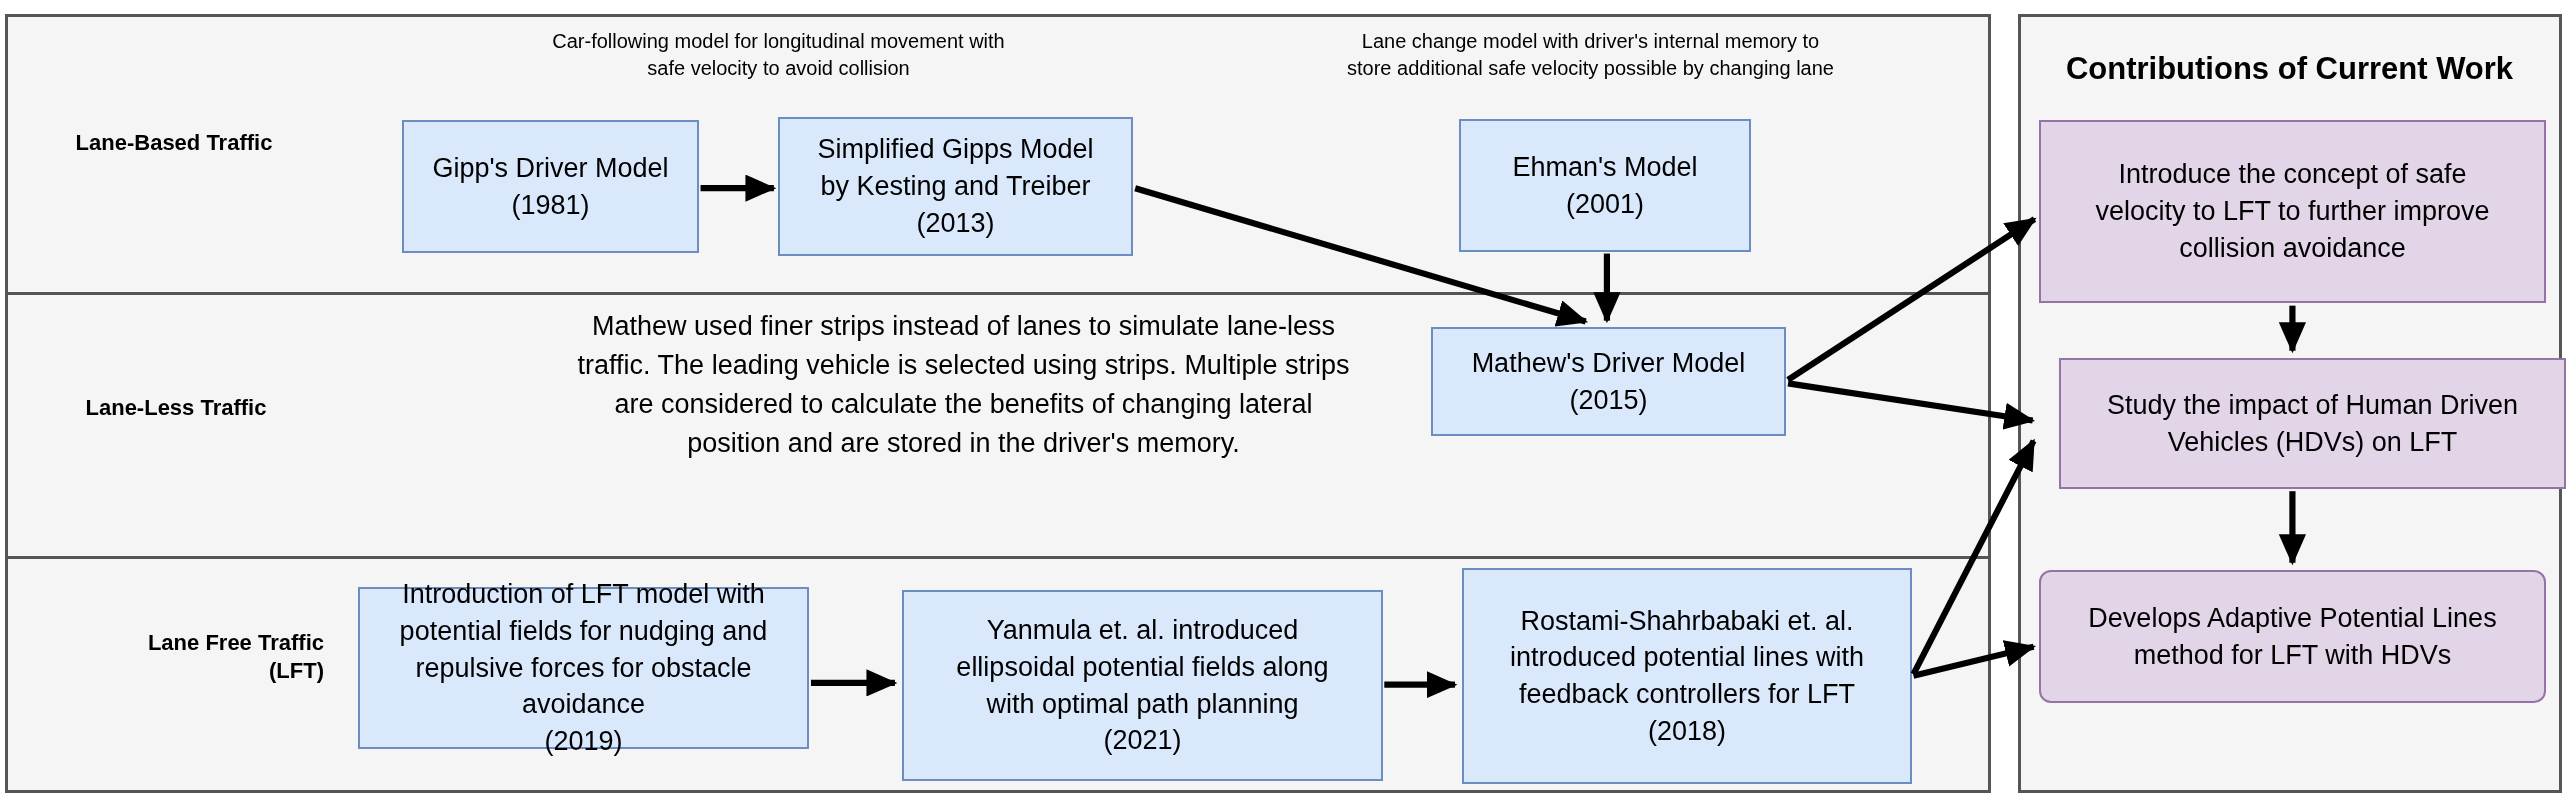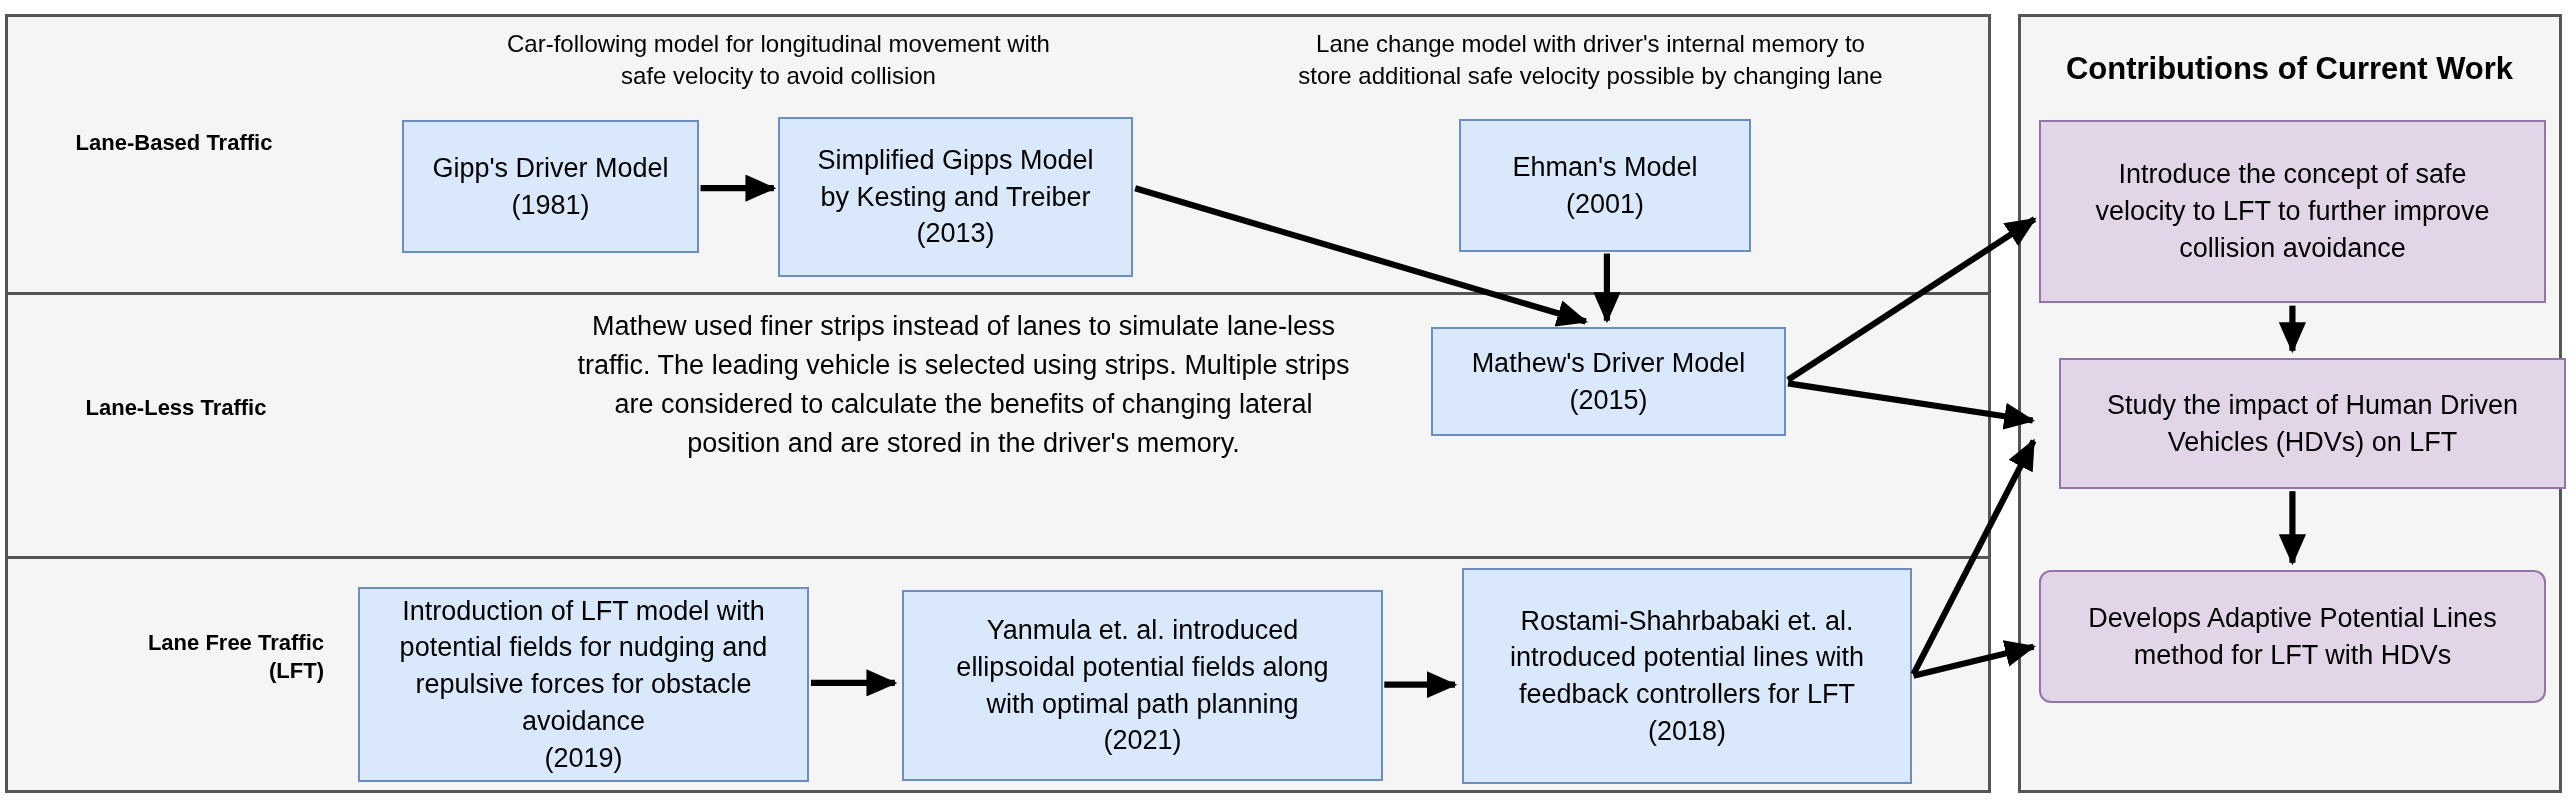--- a/index.html
+++ b/index.html
@@ -21,40 +21,40 @@
 
   .node {
     position:absolute; display:flex; align-items:center; justify-content:center;
     text-align:center; white-space:pre-line; box-sizing:border-box;
     font-size:27px; line-height:1.36; padding:3.5px 5.3px;
   }
   .blue   { background:var(--blue-fill,#dae8fc);   border:2.7px solid var(--blue-border,#6c8ebf); }
   .purple { background:var(--purple-fill,#e1d5e7); border:2.7px solid var(--purple-border,#9673a6); }
 
   .n-gipps      { left:402px;  top:120px; width:297px; height:133px; }
-  .n-simplified { left:778px;  top:117px; width:355px; height:160px; }
+  .n-simplified { left:778px;  top:117px; width:355px; height:139px; }
   .n-ehman      { left:1459px; top:119px; width:292px; height:133px; }
   .n-mathew     { left:1431px; top:327px; width:355px; height:109px; }
-  .n-lft2019    { left:358px;  top:587px; width:451px; height:195px; }
+  .n-lft2019    { left:358px;  top:587px; width:451px; height:162px; }
   .n-lft2021    { left:902px; top:590px; width:481px; height:191px; }
   .n-lft2023    { left:1462px; top:568px; width:450px; height:216px; }
   .n-c1         { left:2039px; top:120px; width:507px; height:183px; }
   .n-c2         { left:2039px; top:358px; width:507px; height:131px;margin-left:20px; }
   .n-c3         { left:2039px; top:570px; width:507px; height:133px;border-radius:12px; }
 
   .row-label {
     position:absolute; font-weight:bold; font-size:22px; text-align:center;
     white-space:pre-line; line-height:1.25;
   }
   .label-1 { left:24px; top:129px; width:300px; }
   .label-2 { left:24px; top:394px; width:304px; }
   .label-3 { left:24px; top:629px; width:300px;text-align:right; }
 
   .caption {
-    position:absolute; font-size:24px; text-align:center;
+    position:absolute; font-size:20px; text-align:center;
     white-space:pre-line; line-height:1.33;
   }
   .caption-1 { left:390px;  top:28px;  width:777px; }
   .caption-2 { left:1184px; top:28px;  width:813px; }
   .caption-desc { left:458px; top:307px; width:1011px; font-size:27px; line-height:1.45; }
 
   .contrib-title {
     position:absolute; left:2021px; top:51px; width:537px;
     font-weight:bold; font-size:31px; text-align:center;
   }

